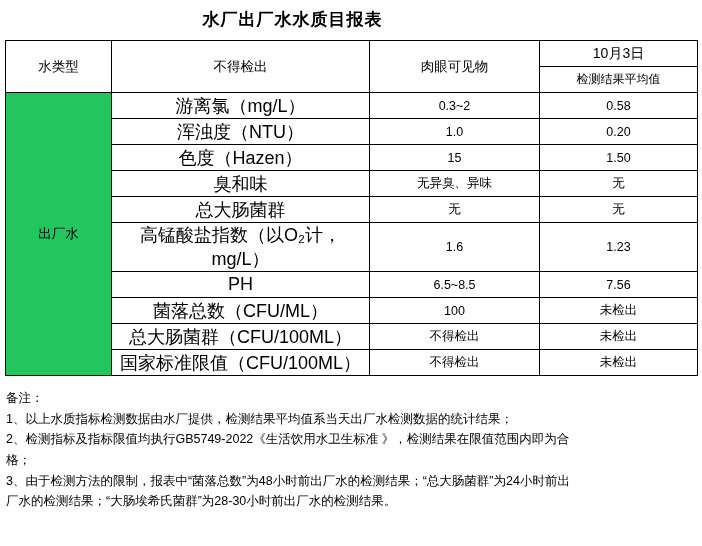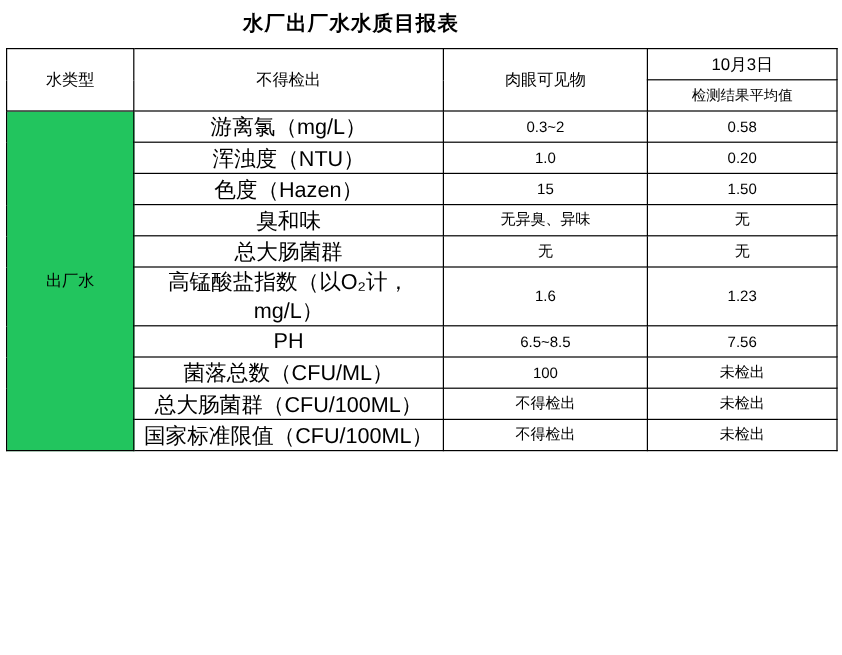--- a/index.html
+++ b/index.html
@@ -171,14 +171,20 @@
 
       <tr>
         <td class="cell-item">国家标准限值（CFU/100ML）</td>
         <td class="cell-std">不得检出</td>
         <td class="cell-res">未检出</td>
       </tr>
 
     </tbody>
   </table>
 
+  <div class="notes">
+    <p class="note-line">备注：</p>
+    <p class="note-line">1、以上水质指标检测数据由水厂提供，检测结果平均值系当天出厂水检测数据的统计结果；</p>
+    <p class="note-line">2、检测指标及指标限值均执行GB5749-2022《生活饮用水卫生标准 》，检测结果在限值范围内即为合格；</p>
+    <p class="note-line">3、由于检测方法的限制，报表中“菌落总数”为48小时前出厂水的检测结果；“总大肠菌群”为24小时前出厂水的检测结果；“大肠埃希氏菌群”为28-30小时前出厂水的检测结果。</p>
+  </div>
 
 </div>
 
 </body></html>

